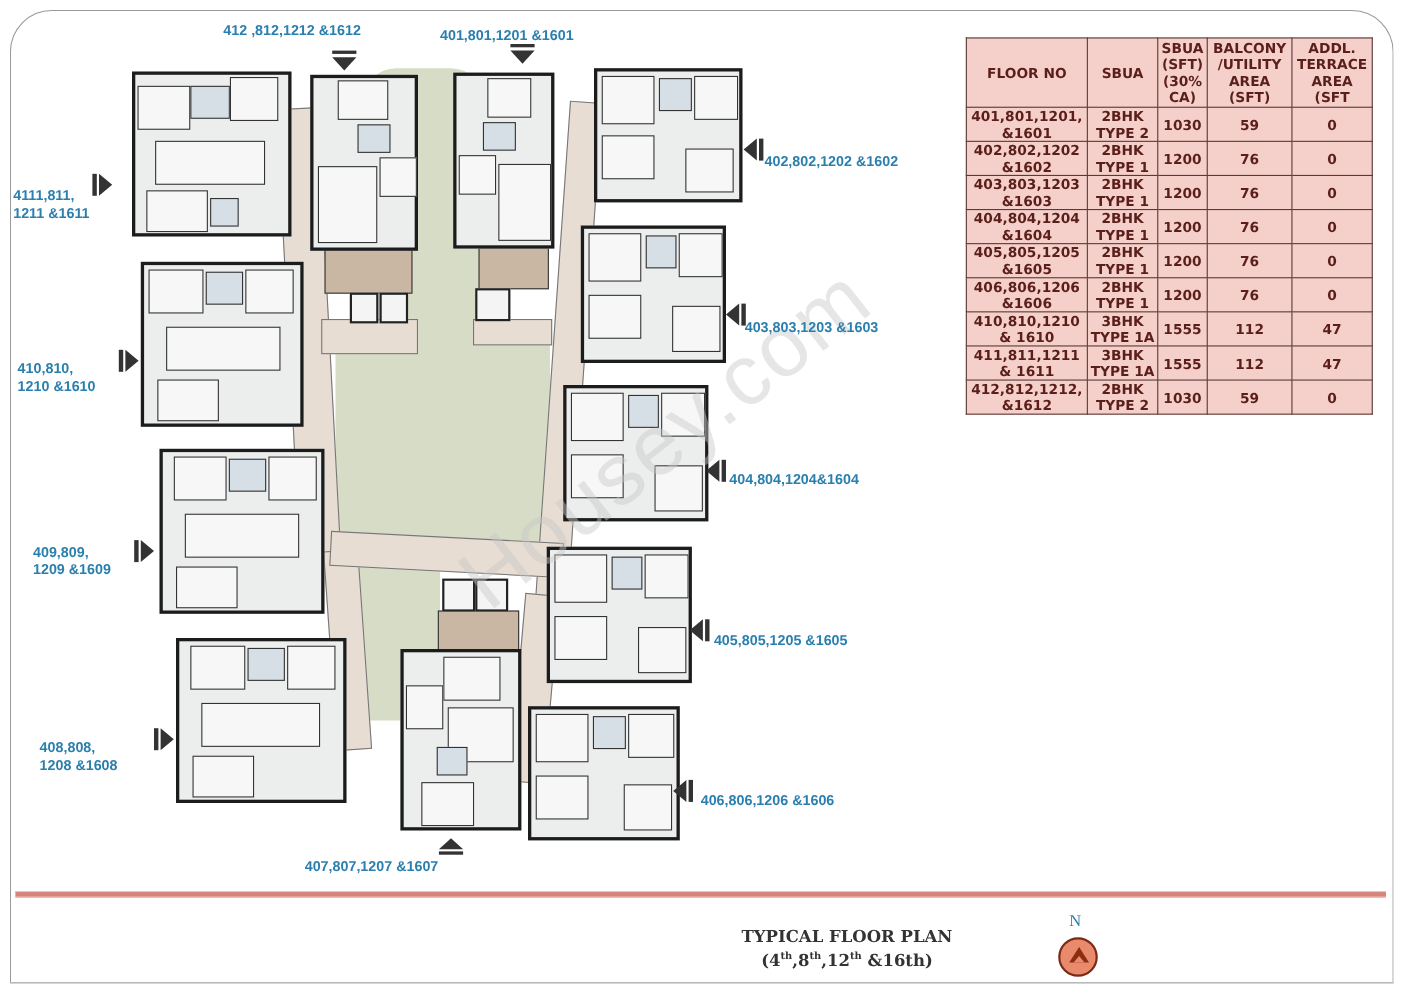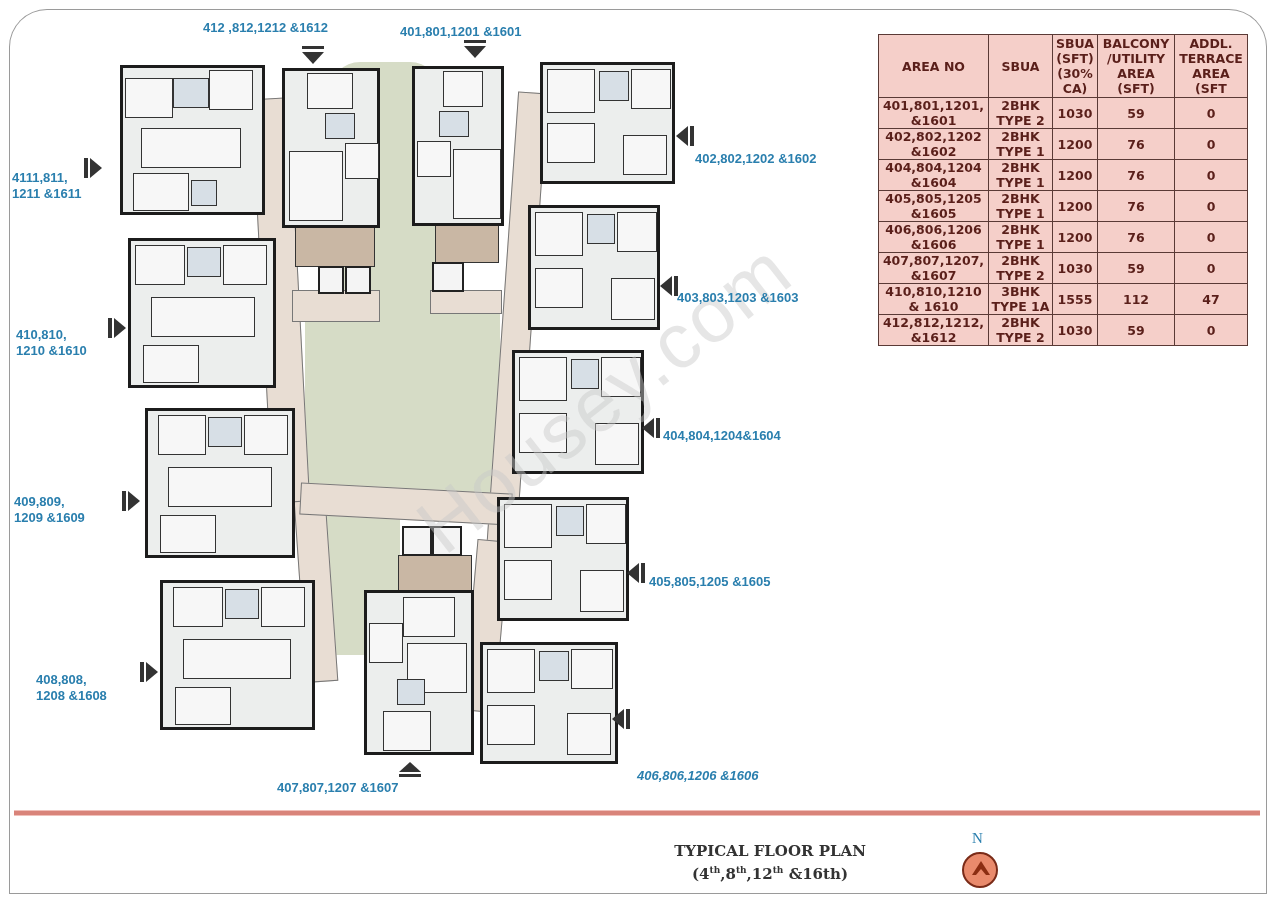--- a/index.html
+++ b/index.html
@@ -167,61 +167,61 @@
 
   <div class="label" style="left:400px;top:24px;">401,801,1201 &amp;1601</div>
   <div class="arrow-d" style="left:464px;top:46px;"></div>
 
   <div class="label" style="left:12px;top:170px;">
     <div>4111,811,</div>
     <div>1211 &amp;1611</div>
   </div>
   <div class="arrow-r" style="left:90px;top:158px;"></div>
 
-  <div class="label" style="left:695px;top:151px;">402,802,1202 &amp;1602</div>
+  <div class="label" style="left:695px;top:139px;">402,802,1202 &amp;1602</div>
   <div class="arrow-l" style="left:676px;top:126px;"></div>
 
   <div class="label" style="left:677px;top:290px;">403,803,1203 &amp;1603</div>
   <div class="arrow-l" style="left:660px;top:276px;"></div>
 
   <div class="label" style="left:16px;top:327px;">
     <div>410,810,</div>
     <div>1210 &amp;1610</div>
   </div>
   <div class="arrow-r" style="left:114px;top:318px;"></div>
 
   <div class="label" style="left:663px;top:428px;">404,804,1204&amp;1604</div>
   <div class="arrow-l" style="left:642px;top:418px;"></div>
 
-  <div class="label" style="left:14px;top:494px;">
+  <div class="label" style="left:30px;top:494px;">
     <div>409,809,</div>
     <div>1209 &amp;1609</div>
   </div>
   <div class="arrow-r" style="left:128px;top:491px;"></div>
 
   <div class="label" style="left:649px;top:574px;">405,805,1205 &amp;1605</div>
   <div class="arrow-l" style="left:627px;top:563px;"></div>
 
   <div class="label" style="left:36px;top:672px;">
     <div>408,808,</div>
     <div>1208 &amp;1608</div>
   </div>
   <div class="arrow-r" style="left:146px;top:662px;"></div>
 
-  <div class="label" style="left:637px;top:768px;font-style:italic;">406,806,1206 &amp;1606</div>
+  <div class="label" style="left:637px;top:720px;">406,806,1206 &amp;1606</div>
   <div class="arrow-l" style="left:612px;top:709px;"></div>
 
   <div class="label" style="left:277px;top:780px;">407,807,1207 &amp;1607</div>
   <div class="arrow-u" style="left:399px;top:762px;"></div>
 </div>
 
 <table class="units">
   <thead>
     <tr>
-      <th class="col-unit">AREA NO</th>
+      <th class="col-unit">FLOOR NO</th>
       <th class="col-type">SBUA</th>
       <th class="col-sbua">
         <div>SBUA</div>
         <div>(SFT)</div>
         <div>(30%</div>
         <div>CA)</div>
       </th>
       <th class="col-bal">
         <div>BALCONY</div>
         <div>/UTILITY</div>
@@ -270,20 +270,39 @@
         </td>
         <td>
           <div>76</div>
         </td>
         <td>
           <div>0</div>
         </td>
       </tr>
       <tr>
         <td>
+          <div>403,803,1203</div>
+          <div>&amp;1603</div>
+        </td>
+        <td>
+          <div>2BHK</div>
+          <div>TYPE 1</div>
+        </td>
+        <td>
+          <div>1200</div>
+        </td>
+        <td>
+          <div>76</div>
+        </td>
+        <td>
+          <div>0</div>
+        </td>
+      </tr>
+      <tr>
+        <td>
           <div>404,804,1204</div>
           <div>&amp;1604</div>
         </td>
         <td>
           <div>2BHK</div>
           <div>TYPE 1</div>
         </td>
         <td>
           <div>1200</div>
         </td>
@@ -327,41 +346,41 @@
         </td>
         <td>
           <div>76</div>
         </td>
         <td>
           <div>0</div>
         </td>
       </tr>
       <tr>
         <td>
-          <div>407,807,1207,</div>
-          <div>&amp;1607</div>
-        </td>
-        <td>
-          <div>2BHK</div>
-          <div>TYPE 2</div>
-        </td>
-        <td>
-          <div>1030</div>
-        </td>
-        <td>
-          <div>59</div>
-        </td>
-        <td>
-          <div>0</div>
-        </td>
-      </tr>
-      <tr>
-        <td>
           <div>410,810,1210</div>
           <div>&amp; 1610</div>
+        </td>
+        <td>
+          <div>3BHK</div>
+          <div>TYPE 1A</div>
+        </td>
+        <td>
+          <div>1555</div>
+        </td>
+        <td>
+          <div>112</div>
+        </td>
+        <td>
+          <div>47</div>
+        </td>
+      </tr>
+      <tr>
+        <td>
+          <div>411,811,1211</div>
+          <div>&amp; 1611</div>
         </td>
         <td>
           <div>3BHK</div>
           <div>TYPE 1A</div>
         </td>
         <td>
           <div>1555</div>
         </td>
         <td>
           <div>112</div>

